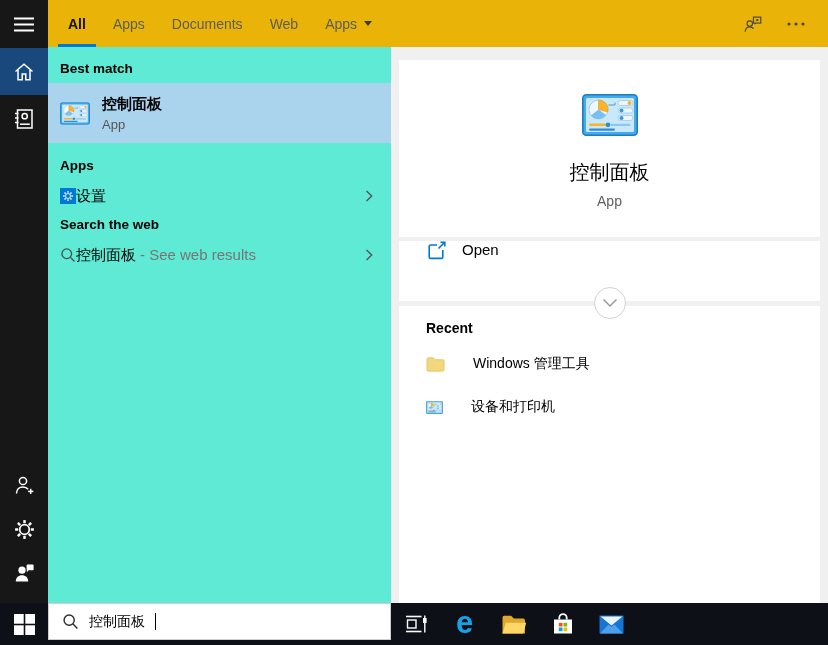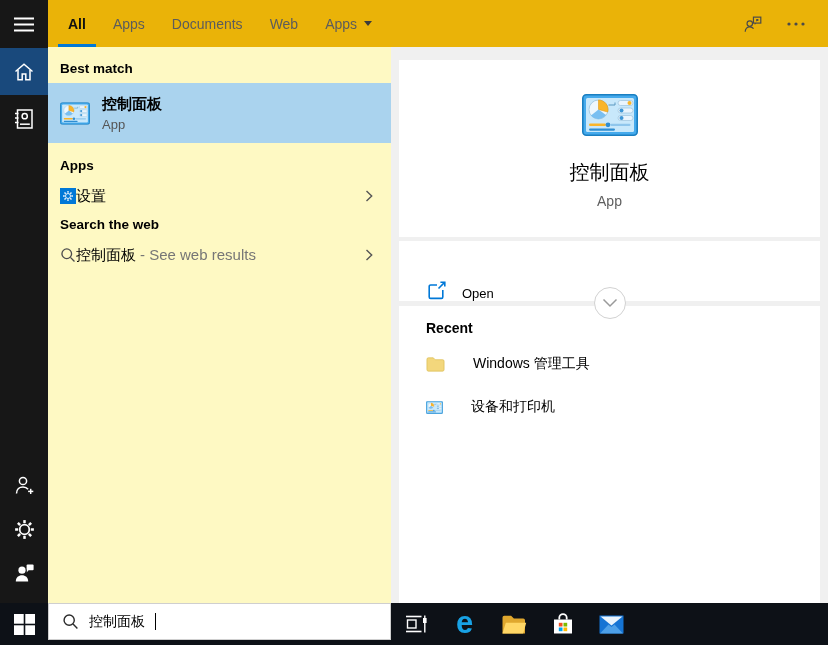--- a/index.html
+++ b/index.html
@@ -21,21 +21,21 @@
   .tab { position:relative; display:flex; align-items:center; margin-right:27px;
     font-size:14px; color:#5c5c5c; cursor:default; }
   .tab.active { color:#111; font-weight:700; }
   .tab.active::after { content:""; position:absolute; left:-10px; right:-10px; bottom:0;
     height:3px; background:#0078d7; }
   .tab-caret { width:0; height:0; border-left:4.5px solid transparent; border-right:4.5px solid transparent;
     border-top:5px solid #3b3b3b; margin-left:7px; }
   .header-right { margin-left:auto; display:flex; align-items:center; gap:22px; padding-right:22px; }
 
   
-  .left-panel { position:absolute; left:48px; top:47px; width:343px; height:556px; background:#fef9c3; }
+  .left-panel { position:absolute; left:48px; top:47px; width:343px; height:556px; background:#5eead4; }
   .sec-header { font-size:13.5px; font-weight:700; color:#000; padding-left:12px; height:17px; line-height:17px; }
   .sec-header.h1 { margin-top:13px; }
   .sec-header.h2 { margin-top:14px; }
   .sec-header.h3 { margin-top:2px; }
   .best-row { margin-top:6px; height:60px; background:#aad3ee; display:flex; align-items:center;
     padding:0 12px; gap:12px; }
   .best-text .t { font-size:15px; font-weight:700; color:#000; }
   .best-text .s { font-size:13px; color:#555; margin-top:3px; }
   .list-row { margin-top:4px; height:36px; display:flex; align-items:center; padding:0 12px; 
     position:relative; font-size:15px; color:#000; }
@@ -45,22 +45,22 @@
 
   
   .right-panel { position:absolute; left:391px; top:47px; width:437px; height:556px;
     background:#f0f0f0; padding:13px 8px 0 8px; }
   .card { background:#fff; }
   .card-top { height:177px; display:flex; flex-direction:column; align-items:center; }
   .card-top .big-icon { margin-top:34px; }
   .prev-title { font-size:20px; color:#000; margin-top:23px; }
   .prev-type { font-size:14px; color:#5f5f5f; margin-top:7px; }
   .gap { height:4px; }
-  .card-open { height:60px; display:flex; align-items:flex-end; padding-left:27px; gap:16px;
-    font-size:13px; color:#000; }
+  .card-open { height:60px; display:flex; align-items:flex-start; padding-left:27px; gap:16px;
+    font-size:15px; color:#000; }
   .divider-zone { position:relative; height:5px; }
   .expand-btn { position:absolute; left:50%; top:-14px; transform:translateX(-50%);
     width:32px; height:32px; border-radius:50%; background:#fff; border:1px solid #d2d2d2;
     display:flex; align-items:center; justify-content:center; z-index:3; }
   .card-recent { height:297px; padding:14px 27px; }
   .recent-header { font-size:14px; font-weight:700; color:#000; }
   .recent-item { display:flex; align-items:center; gap:28px; height:24px; margin-top:16px; font-size:14px; color:#000; }
   .recent-item + .recent-item { margin-top:19px; }
 
   

